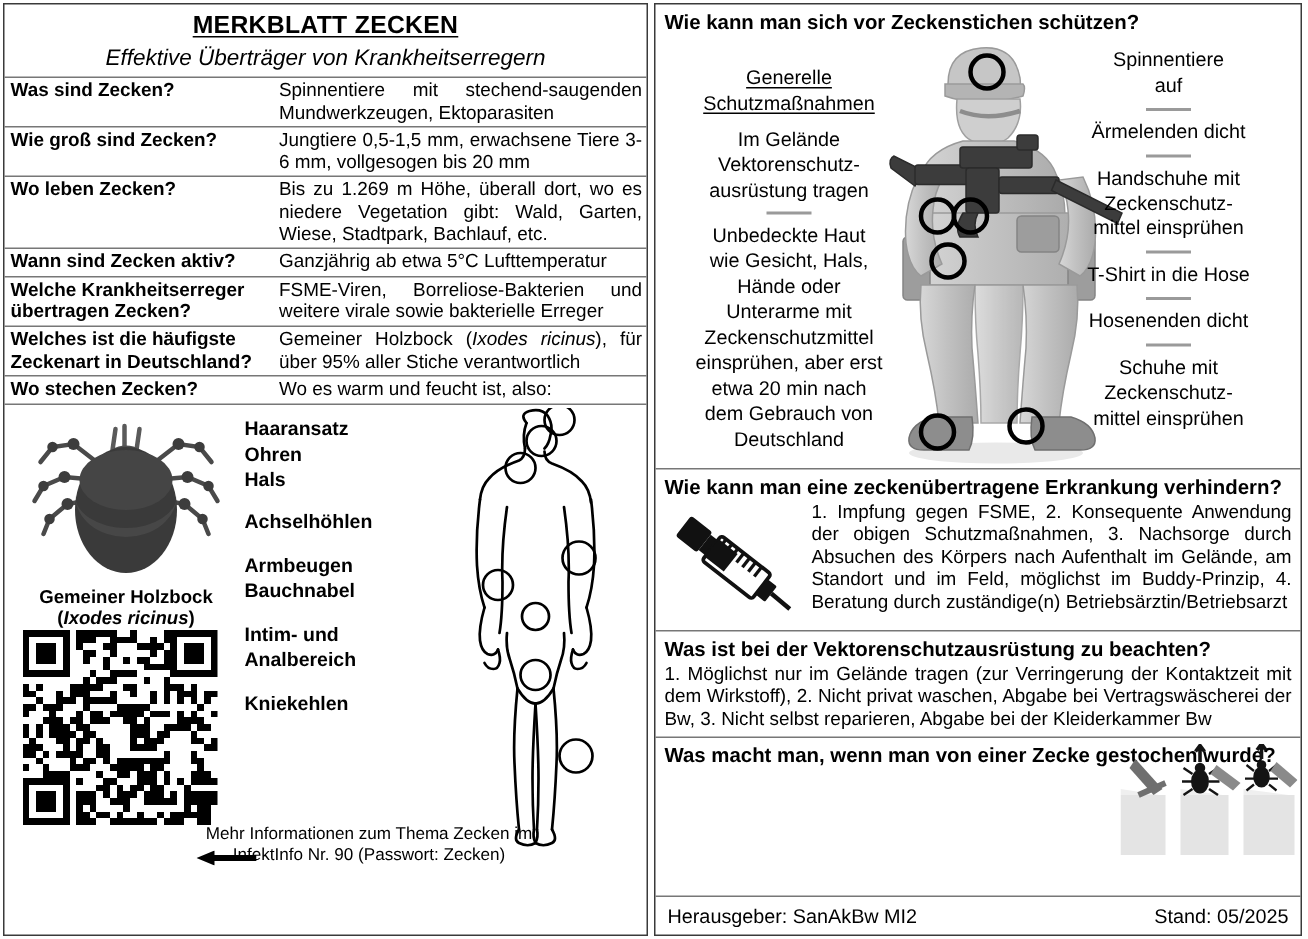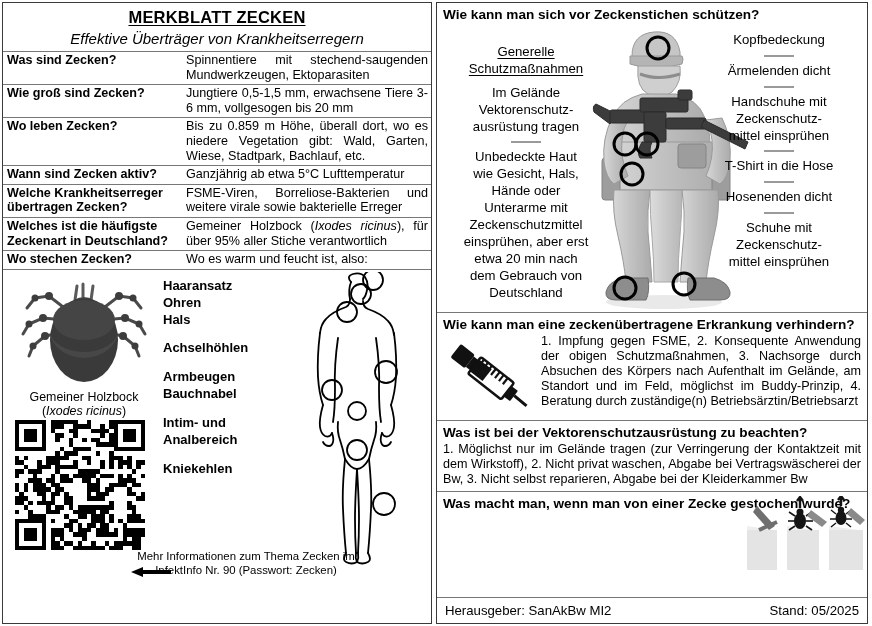--- a/index.html
+++ b/index.html
@@ -79,20 +79,21 @@
   .tick-block {
     position: absolute;
     left: 6px; top: 6px;
     width: 150px;
     text-align: center;
   }
   .tick-caption {
     font-size: 12.4px;
     line-height: 1.18;
     margin-top: 2px;
+    font-weight: bold;
   }
   .tick-caption .sci { font-style: italic; }
 
   .qr {
     position: absolute;
     left: 12px; top: 150px;
     width: 130px; height: 130px;
   }
 
   .body-labels {
@@ -221,21 +222,21 @@
           <tr>
             <td class="qa-q">Was sind Zecken?</td>
             <td class="qa-a">Spinnentiere mit stechend-saugenden Mundwerkzeugen, Ektoparasiten</td>
           </tr>
           <tr>
             <td class="qa-q">Wie groß sind Zecken?</td>
             <td class="qa-a">Jungtiere 0,5-1,5 mm, erwachsene Tiere 3-6 mm, vollgesogen bis 20 mm</td>
           </tr>
           <tr>
             <td class="qa-q">Wo leben Zecken?</td>
-            <td class="qa-a">Bis zu 0.859 m Höhe, überall dort, wo es niedere Vegetation gibt: Wald, Garten, Wiese, Stadtpark, Bachlauf, etc.</td>
+            <td class="qa-a">Bis zu 1.269 m Höhe, überall dort, wo es niedere Vegetation gibt: Wald, Garten, Wiese, Stadtpark, Bachlauf, etc.</td>
           </tr>
           <tr>
             <td class="qa-q">Wann sind Zecken aktiv?</td>
             <td class="qa-a">Ganzjährig ab etwa 5°C Lufttemperatur</td>
           </tr>
           <tr>
             <td class="qa-q">Welche Krankheitserreger übertragen Zecken?</td>
             <td class="qa-a">FSME-Viren, Borreliose-Bakterien und weitere virale sowie bakterielle Erreger</td>
           </tr>
           <tr>
@@ -455,21 +456,22 @@
           <circle cx="43" cy="118" r="11"></circle>
           <circle cx="65" cy="118" r="11"></circle>
           <circle cx="50" cy="148" r="11"></circle>
           <circle cx="43" cy="262" r="11"></circle>
           <circle cx="102" cy="258" r="11"></circle>
         </g>
       </svg>
 
       <div class="col-right-text">
         <div>
-          <div>Kopfbedeckung</div>
+          <div>Spinnentiere</div>
+          <div>auf</div>
         </div>
         <div class="sep-dash"></div>
         <div>
           <div>Ärmelenden dicht</div>
         </div>
         <div class="sep-dash"></div>
         <div>
           <div>Handschuhe mit</div>
           <div>Zeckenschutz-</div>
           <div>mittel einsprühen</div>

